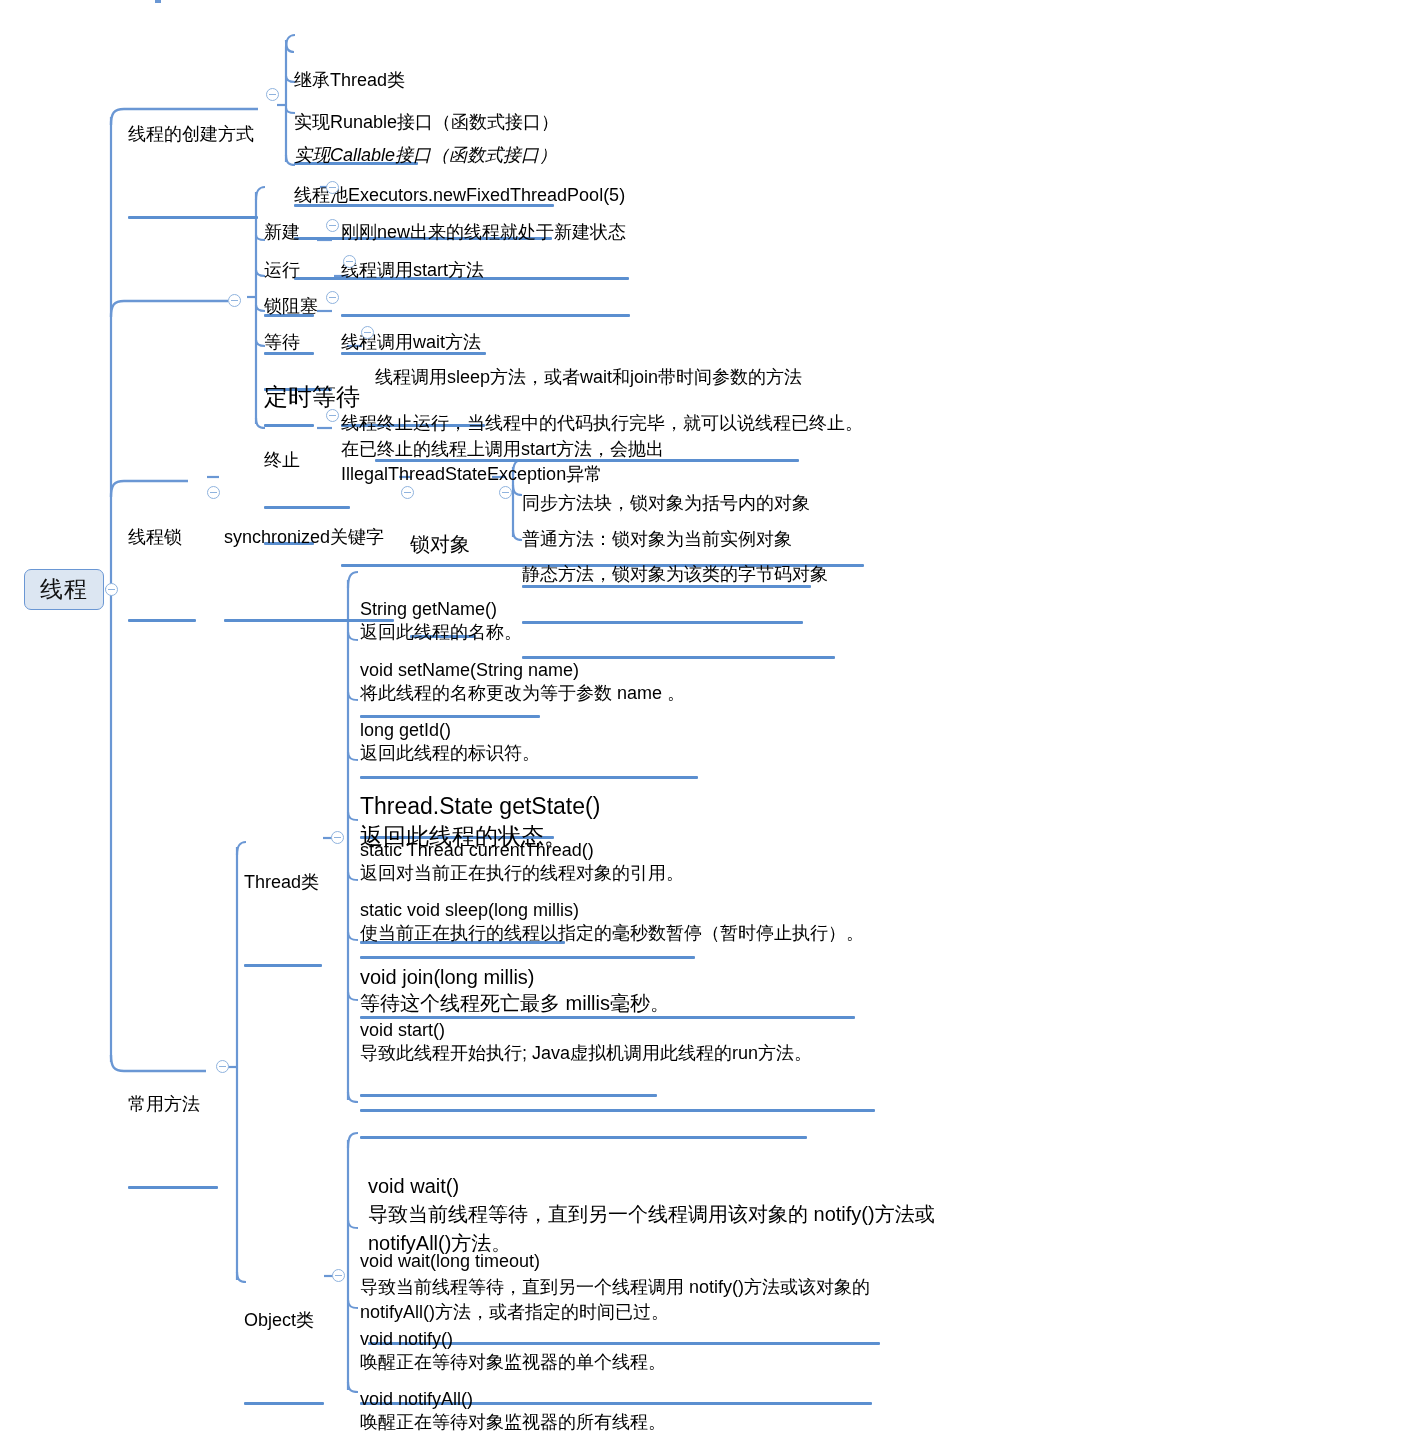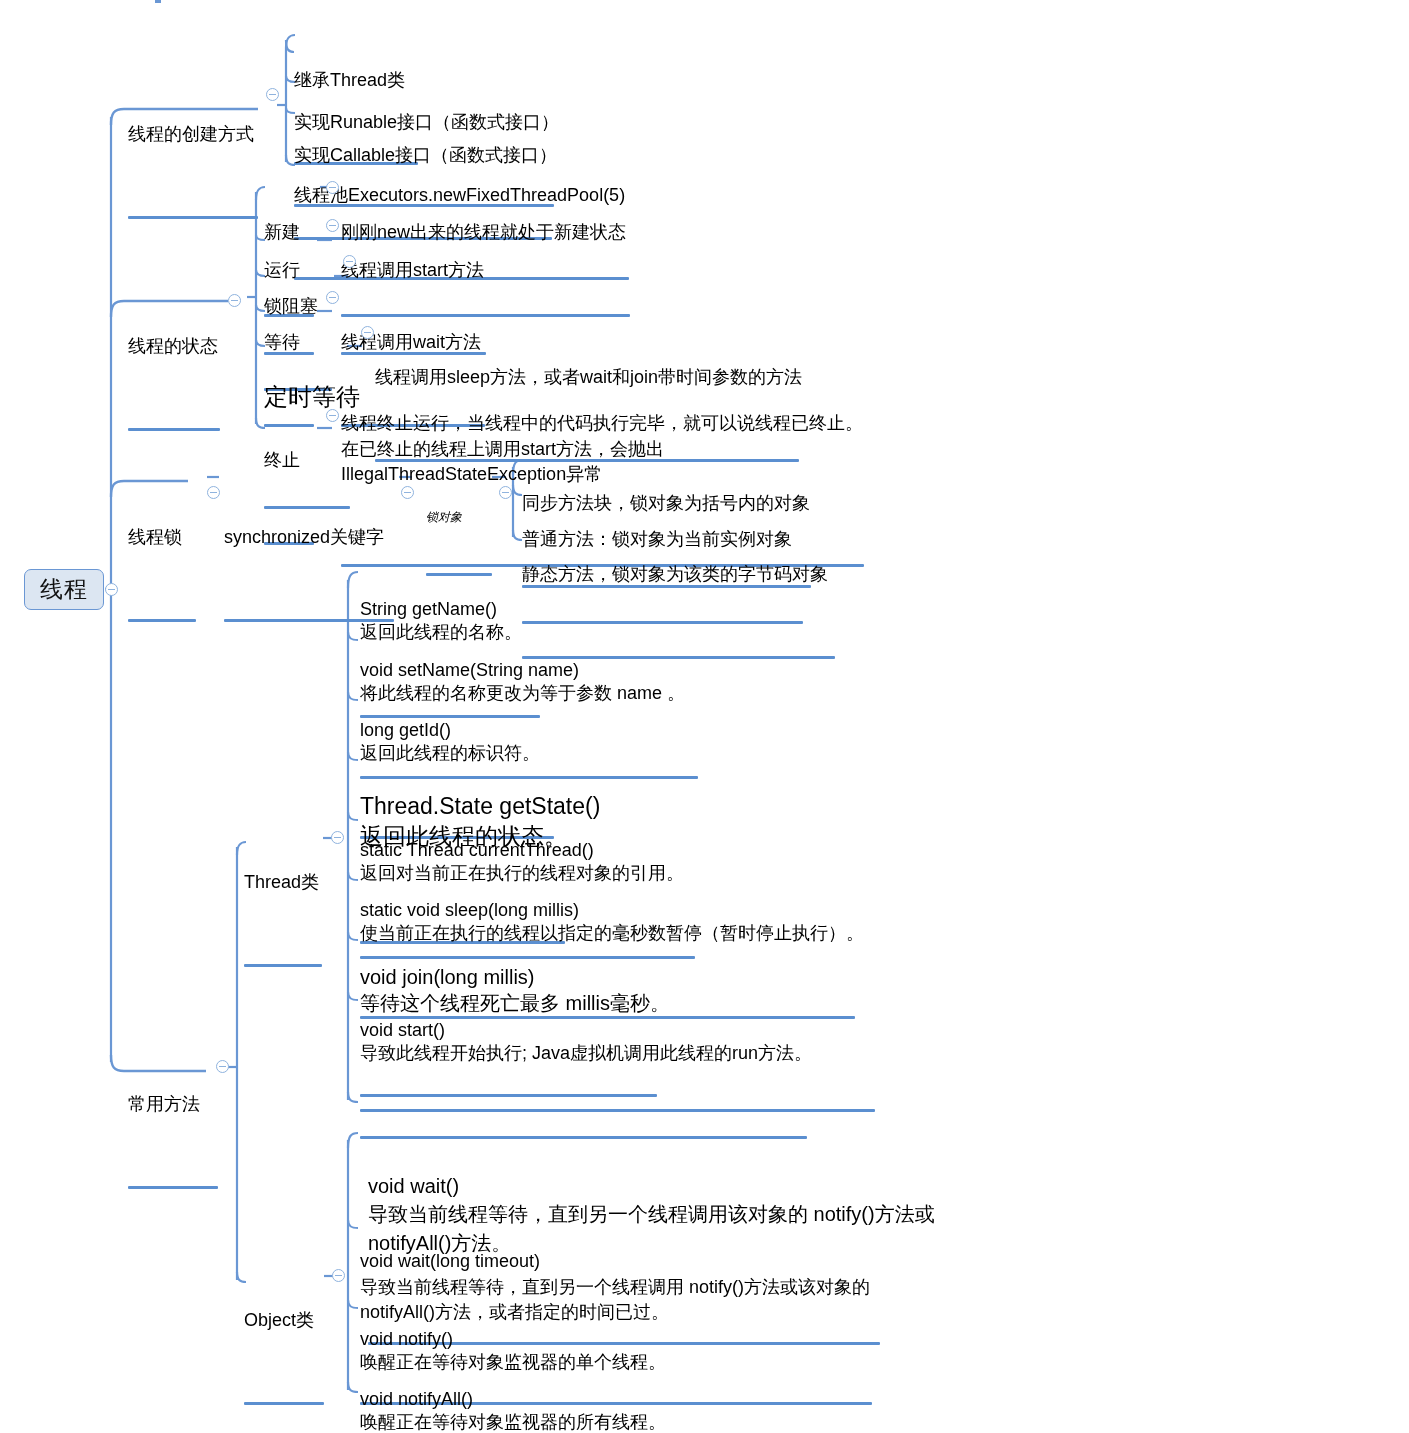--- a/index.html
+++ b/index.html
@@ -178,34 +178,30 @@
   <div class="node" style="left:294px;top:22px;font-size:18px;">
     <span class="node-text">继承Thread类</span>
     <span class="ul" style="width:124px;"></span>
   </div>
 
   <div class="node" style="left:294px;top:64px;font-size:18px;">
     <span class="node-text">实现Runable接口（函数式接口）</span>
     <span class="ul" style="width:260px;"></span>
   </div>
 
-  <div class="node" style="left:294px;top:97px;font-size:18px;">
+  <div class="node" style="left:294px;top:97px;font-size:18px;font-style:italic;">
     <span class="node-text">实现Callable接口（函数式接口）</span>
     <span class="ul" style="width:258px;"></span>
   </div>
 
   <div class="node" style="left:294px;top:137px;font-size:18px;">
     <span class="node-text">线程池Executors.newFixedThreadPool(5)</span>
     <span class="ul" style="width:335px;"></span>
   </div>
 
-  <div class="node" style="left:128px;top:288px;font-size:18px;">
-    <span class="node-text">线程的状态</span>
-    <span class="ul" style="width:92px;"></span>
-  </div>
   <div class="collapse" style="left:228px;top:294px;"></div>
 
   <div class="node" style="left:264px;top:174px;font-size:18px;">
     <span class="node-text">新建</span>
     <span class="ul" style="width:50px;"></span>
   </div>
   <div class="collapse" style="left:326px;top:181px;"></div>
   <div class="node" style="left:341px;top:174px;font-size:18px;">
     <span class="node-text">刚刚new出来的线程就处于新建状态</span>
     <span class="ul" style="width:289px;"></span>
@@ -264,21 +260,21 @@
     <span class="ul" style="width:68px;"></span>
   </div>
   <div class="collapse" style="left:207px;top:486px;"></div>
 
   <div class="node" style="left:224px;top:479px;font-size:18px;">
     <span class="node-text">synchronized关键字</span>
     <span class="ul" style="width:170px;"></span>
   </div>
   <div class="collapse" style="left:401px;top:486px;"></div>
 
-  <div class="node" style="left:426px;top:479px;font-size:12px;font-style:italic;">
+  <div class="node" style="left:410px;top:479px;font-size:20px;">
     <span class="node-text">锁对象</span>
     <span class="ul" style="width:66px;"></span>
   </div>
   <div class="collapse" style="left:499px;top:486px;"></div>
 
   <div class="node" style="left:522px;top:445px;font-size:18px;">
     <span class="node-text">同步方法块，锁对象为括号内的对象</span>
     <span class="ul" style="width:289px;"></span>
   </div>
 

